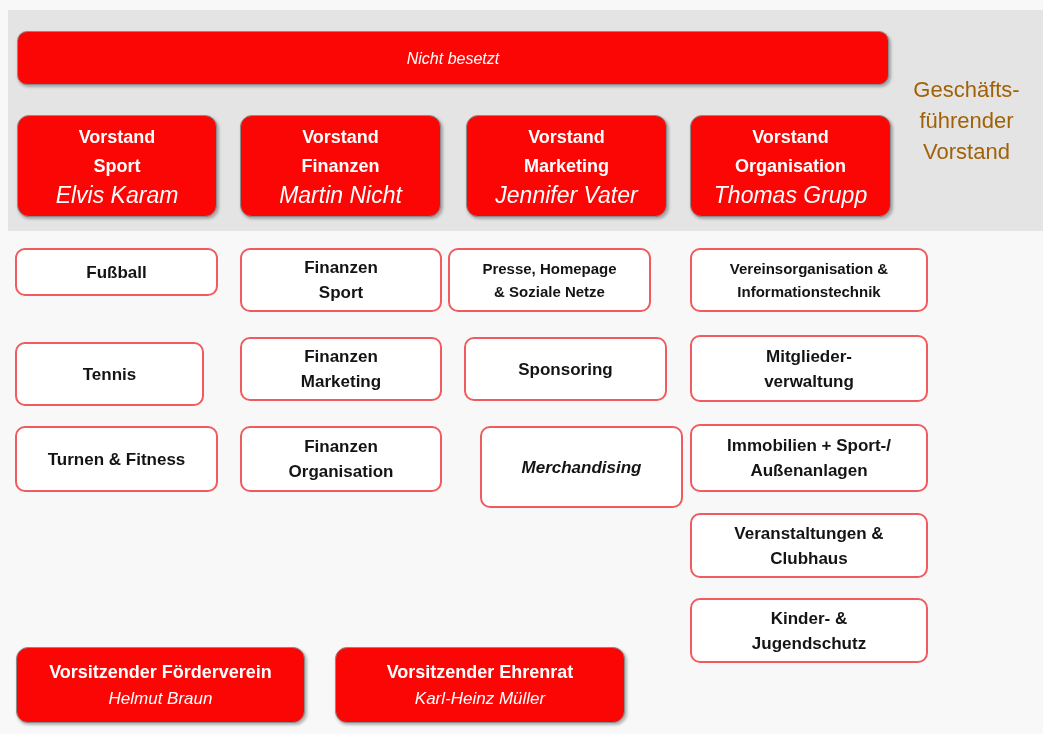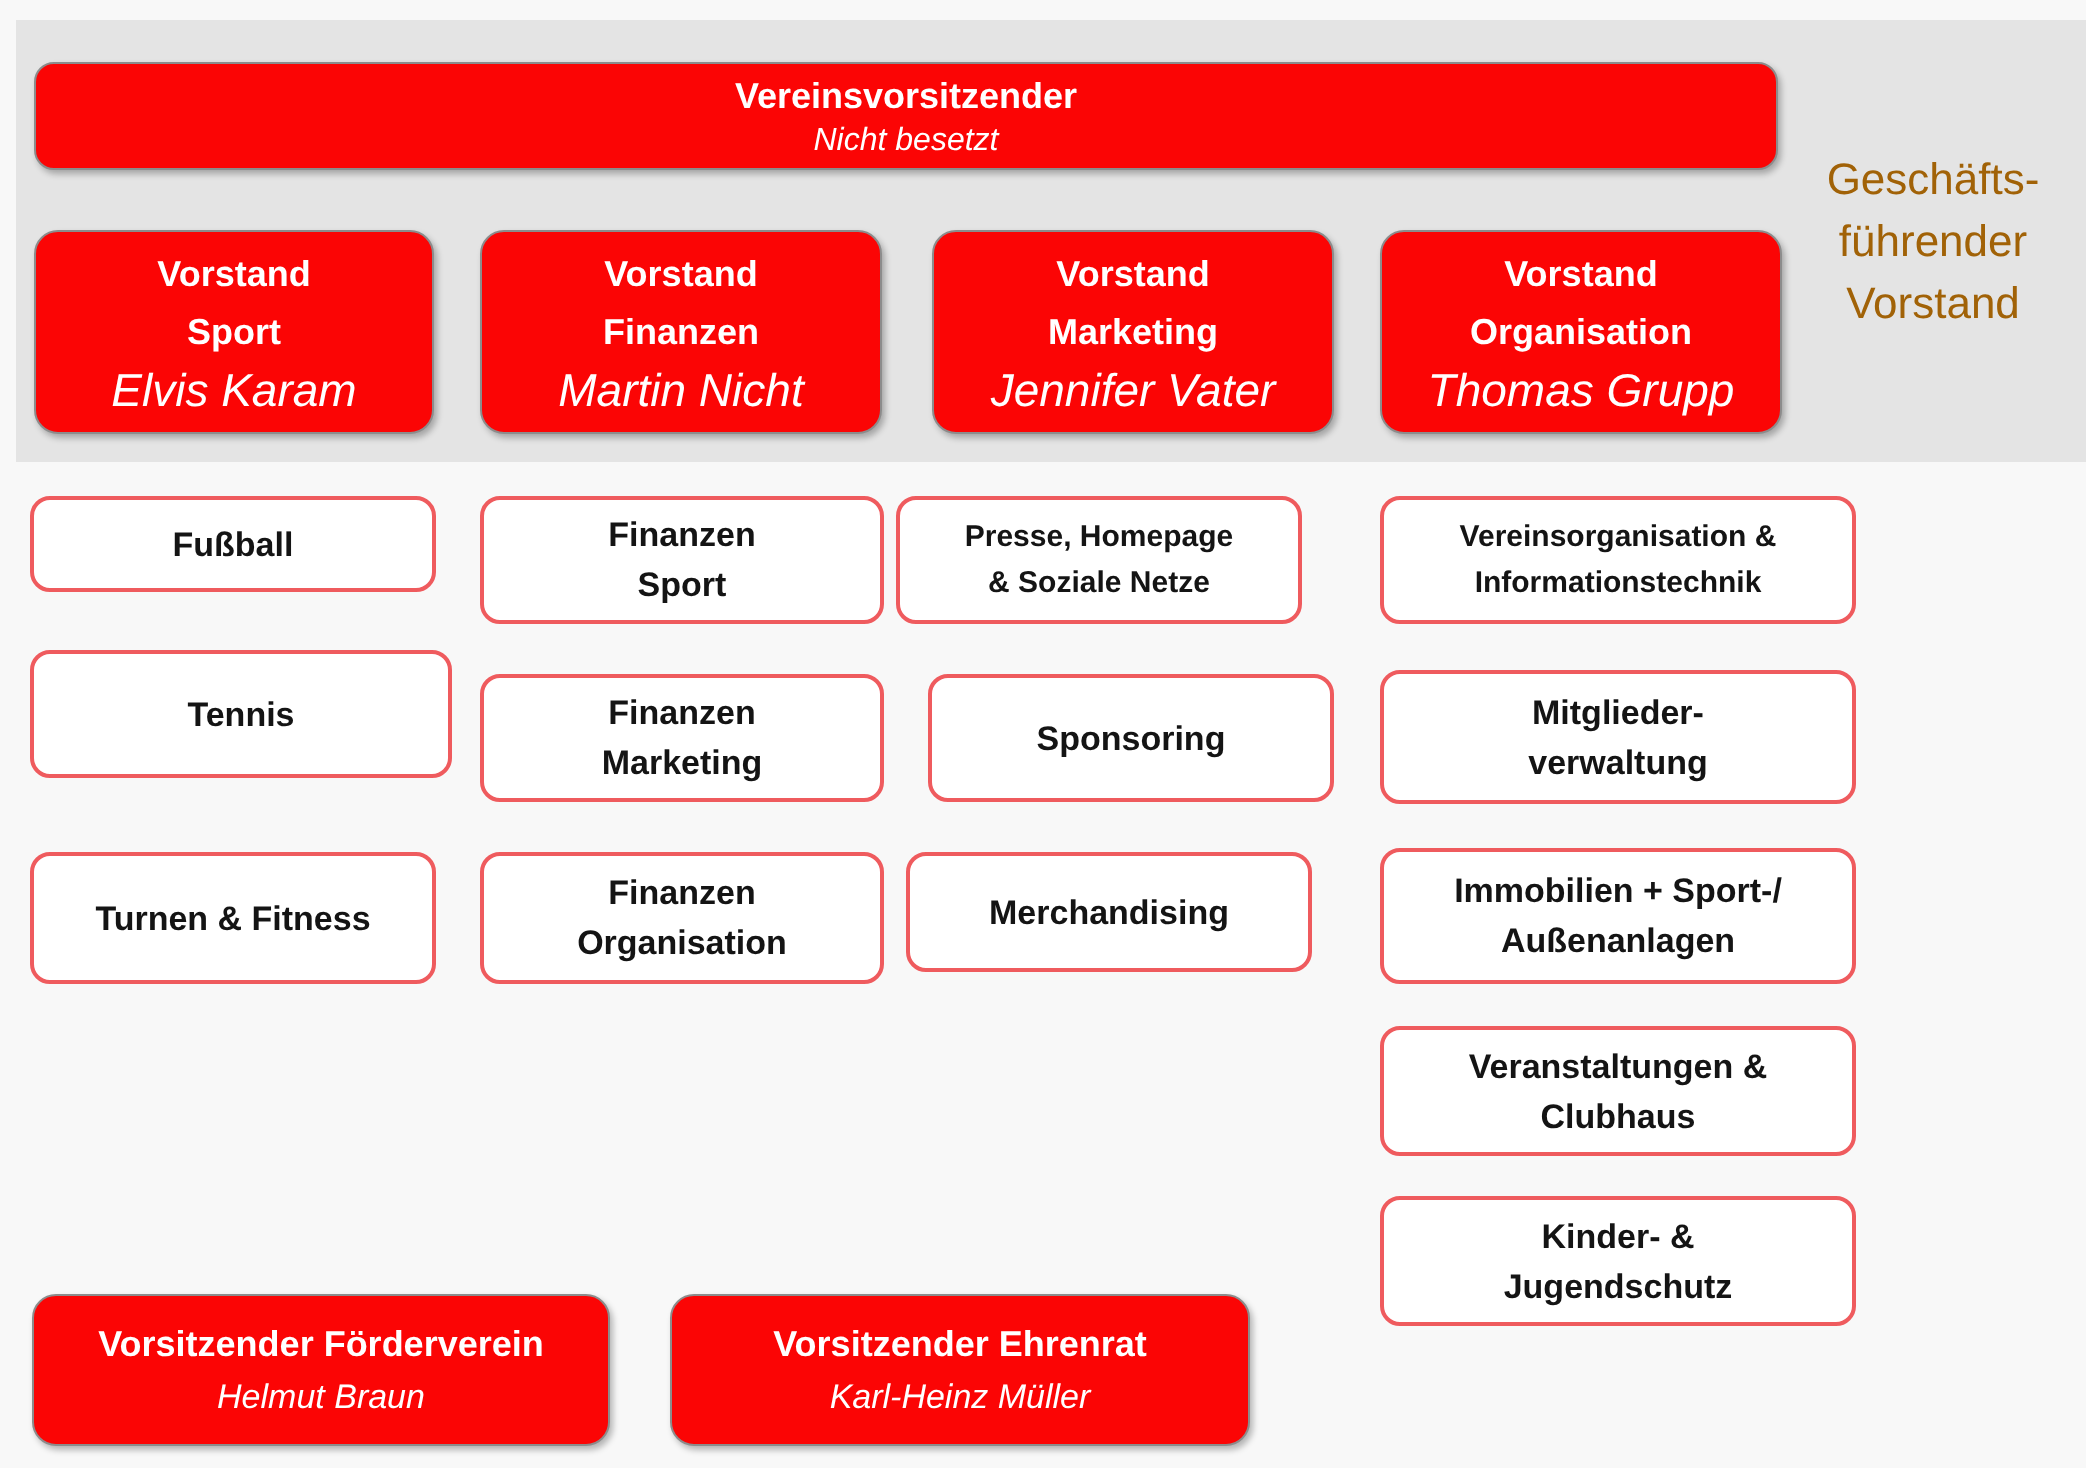--- a/index.html
+++ b/index.html
@@ -103,21 +103,20 @@
   }
 </style>
 </head>
 <body>
 
 <div class="stage">
 
   <div class="band"></div>
 
   <div class="redbox chair" style="left:17px; top:31px; width:872px; height:54px;">
-    <div class="chair-title">Vereinsvorsitzender</div>
     <div class="chair-sub">Nicht besetzt</div>
   </div>
 
   <div class="redbox" style="left:17px; top:115px; width:200px; height:102px;">
     <div class="member-role">Vorstand
 Sport</div>
     <div class="member-name">Elvis Karam</div>
   </div>
   <div class="redbox" style="left:240px; top:115px; width:201px; height:102px;">
     <div class="member-role">Vorstand
@@ -133,34 +132,34 @@
     <div class="member-role">Vorstand
 Organisation</div>
     <div class="member-name">Thomas Grupp</div>
   </div>
 
   <div class="exec-label">Geschäfts-
 führender
 Vorstand</div>
 
   <div class="dept" style="left:15px; top:248px; width:203px; height:48px;">Fußball</div>
-  <div class="dept" style="left:15px; top:325px; width:211px; height:64px;">Tennis</div>
+  <div class="dept" style="left:15px; top:342px; width:189px; height:64px;">Tennis</div>
   <div class="dept" style="left:15px; top:426px; width:203px; height:66px;">Turnen &amp; Fitness</div>
 
   <div class="dept" style="left:240px; top:248px; width:202px; height:64px;">Finanzen
 Sport</div>
   <div class="dept" style="left:240px; top:337px; width:202px; height:64px;">Finanzen
 Marketing</div>
   <div class="dept" style="left:240px; top:426px; width:202px; height:66px;">Finanzen
 Organisation</div>
 
   <div class="dept small" style="left:448px; top:248px; width:203px; height:64px;">Presse, Homepage
 &amp; Soziale Netze</div>
   <div class="dept" style="left:464px; top:337px; width:203px; height:64px;">Sponsoring</div>
-  <div class="dept" style="left:453px; top:426px; width:203px; height:60px;">Merchandising</div>
+  <div class="dept" style="left:480px; top:426px; width:203px; height:82px;font-style:italic;">Merchandising</div>
 
   <div class="dept small" style="left:690px; top:248px; width:238px; height:64px;">Vereinsorganisation &amp;
 Informationstechnik</div>
   <div class="dept" style="left:690px; top:335px; width:238px; height:67px;">Mitglieder-
 verwaltung</div>
   <div class="dept" style="left:690px; top:424px; width:238px; height:68px;">Immobilien + Sport-/
 Außenanlagen</div>
   <div class="dept" style="left:690px; top:513px; width:238px; height:65px;">Veranstaltungen &amp;
 Clubhaus</div>
   <div class="dept" style="left:690px; top:598px; width:238px; height:65px;">Kinder- &amp;

